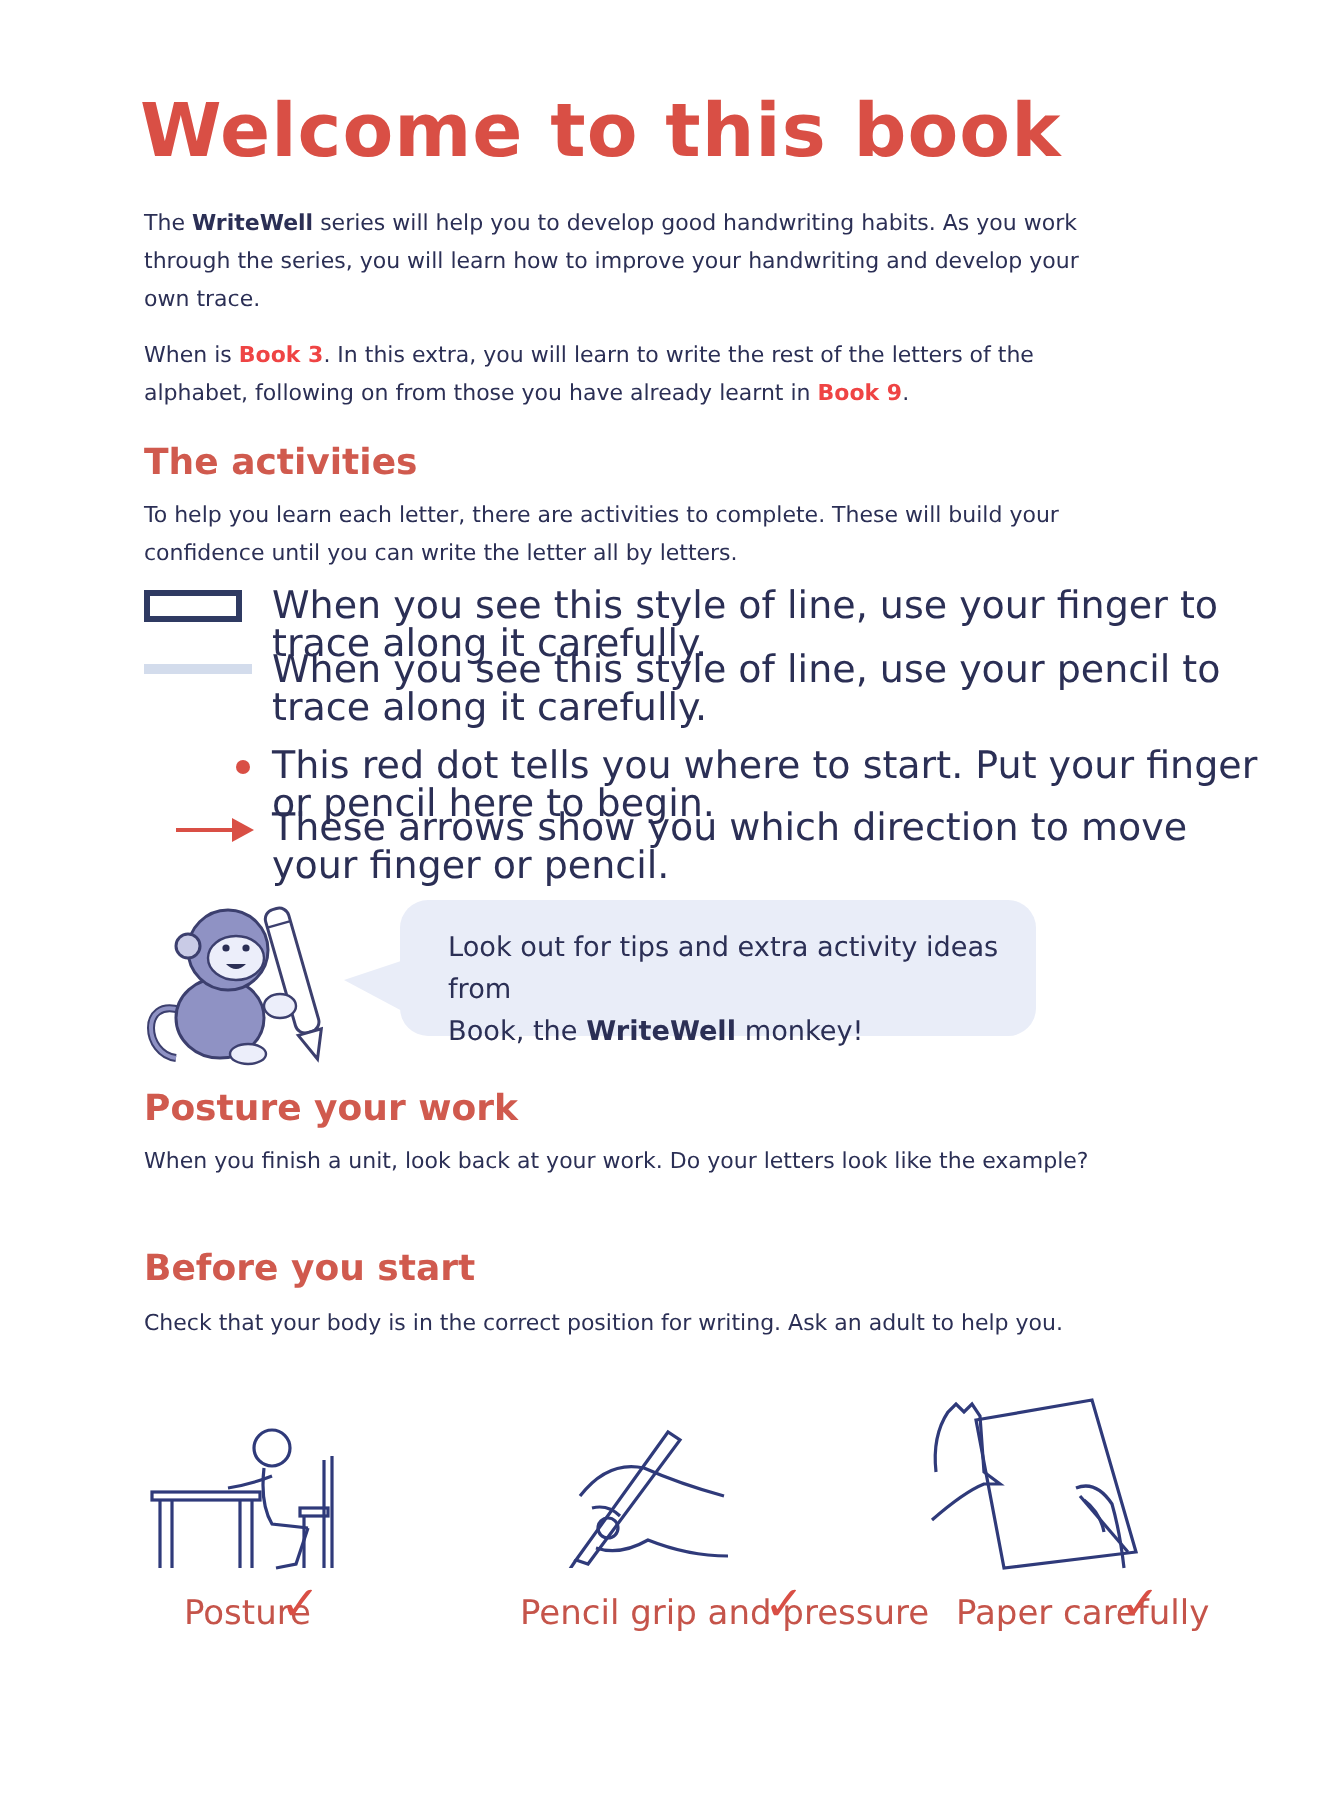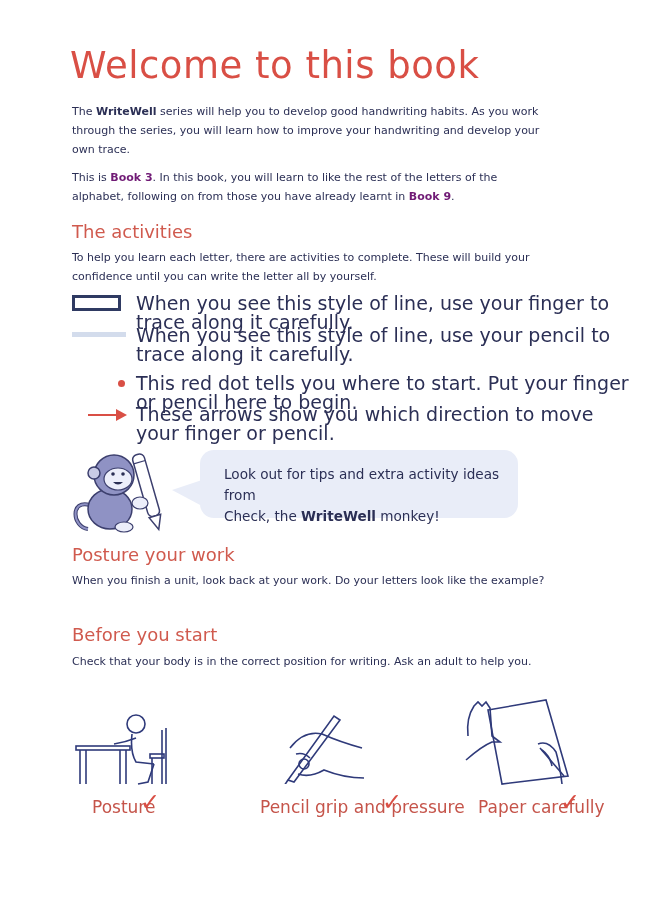--- a/index.html
+++ b/index.html
@@ -1,22 +1,22 @@
 <!DOCTYPE html>
 <html><head>
 <meta charset="utf-8">
 <style>
   html,body{margin:0;padding:0;background:#fff;}
   body{width:660px;height:900px;position:relative;overflow:hidden;
        font-family:"DejaVu Sans",sans-serif;color:#2b2f55;}
-  .title{position:absolute;left:70px;top:44px;font-size:37px;font-weight:normal;color:#d94f45;letter-spacing:0.5px;margin:0;}
+  .title{position:absolute;left:70px;top:44px;font-size:37px;font-weight:bold;color:#d94f45;letter-spacing:0.5px;margin:0;}
   .p{position:absolute;left:72px;font-size:11px;line-height:19px;color:#2b2f55;margin:0;width:540px;}
   .p b.navy{color:#2b2f55;}
-  .p b.red{color:#701a75;}
-  .h2{position:absolute;left:72px;font-size:18px;font-weight:normal;color:#d05a4e;margin:0;}
+  .p b.red{color:#ef4444;}
+  .h2{position:absolute;left:72px;font-size:18px;font-weight:bold;color:#d05a4e;margin:0;}
   .row{position:absolute;left:72px;width:560px;}
   .row .txt{position:absolute;left:64px;font-size:19px;line-height:19px;color:#2b2f55;}
   .finger-line{position:absolute;left:0;top:0;width:49px;height:16px;border:3px solid #2f3a62;box-sizing:border-box;}
   .pencil-line{position:absolute;left:0;top:6px;width:54px;height:5px;background:#d3dcec;}
   .red-dot{position:absolute;left:46px;top:6px;width:7px;height:7px;border-radius:50%;background:#d94f45;}
   .arrow{position:absolute;left:16px;top:3px;}
   .bubble{position:absolute;left:200px;top:450px;width:318px;height:68px;background:#e9edf8;border-radius:14px;}
   .bubble-tail{position:absolute;left:172px;top:480px;width:0;height:0;border-top:10px solid transparent;border-bottom:16px solid transparent;border-right:30px solid #e9edf8;}
   .bubble .txt{position:absolute;left:24px;top:14px;font-size:13.6px;line-height:21px;color:#2b2f55;}
   .monkey{position:absolute;left:68px;top:447px;}
@@ -29,28 +29,28 @@
 
 <h1 class="title">Welcome to this book</h1>
 
 <p class="p" style="top:102px">
   <span>The </span><b class="navy">WriteWell</b><span> series will help you to develop good handwriting habits. As you work</span><br>
   <span>through the series, you will learn how to improve your handwriting and develop your</span><br>
   <span>own trace.</span>
 </p>
 
 <p class="p" style="top:168px">
-  <span>This is </span><b class="red">Book 3</b><span>. In this book, you will learn to like the rest of the letters of the</span><br>
+  <span>When is </span><b class="red">Book 3</b><span>. In this extra, you will learn to write the rest of the letters of the</span><br>
   <span>alphabet, following on from those you have already learnt in </span><b class="red">Book 9</b><span>.</span>
 </p>
 
 <h2 class="h2" style="top:221px">The activities</h2>
 <p class="p" style="top:248px">
   <span>To help you learn each letter, there are activities to complete. These will build your</span><br>
-  <span>confidence until you can write the letter all by yourself.</span>
+  <span>confidence until you can write the letter all by letters.</span>
 </p>
 
 <div class="row" style="top:295px">
   <div class="finger-line"></div>
   <div class="txt" style="top:-1px">When you see this style of line, use your finger to trace along it carefully.</div>
 </div>
 
 <div class="row" style="top:326px">
   <div class="pencil-line"></div>
   <div class="txt" style="top:0">
@@ -87,21 +87,21 @@
     <line x1="74" y1="14" x2="86" y2="14" stroke="#3c3f6e" stroke-width="1.2"></line>
   </g>
   <ellipse cx="72" cy="56" rx="8" ry="6" fill="#eceefa" stroke="#3c3f6e" stroke-width="1.2"></ellipse>
   <ellipse cx="56" cy="80" rx="9" ry="5" fill="#eceefa" stroke="#3c3f6e" stroke-width="1.2"></ellipse>
 </svg>
 
 <div class="bubble-tail"></div>
 <div class="bubble">
   <div class="txt">
     <span>Look out for tips and extra activity ideas from</span><br>
-    <span>Check, the </span><b>WriteWell</b><span> monkey!</span>
+    <span>Book, the </span><b>WriteWell</b><span> monkey!</span>
   </div>
 </div>
 
 <h2 class="h2" style="top:544px">Posture your work</h2>
 <p class="p" style="top:571px">
   <span>When you finish a unit, look back at your work. Do your letters look like the example?</span><br>
 </p>
 
 <h2 class="h2" style="top:624px">Before you start</h2>
 <p class="p" style="top:652px">Check that your body is in the correct position for writing. Ask an adult to help you.</p>

